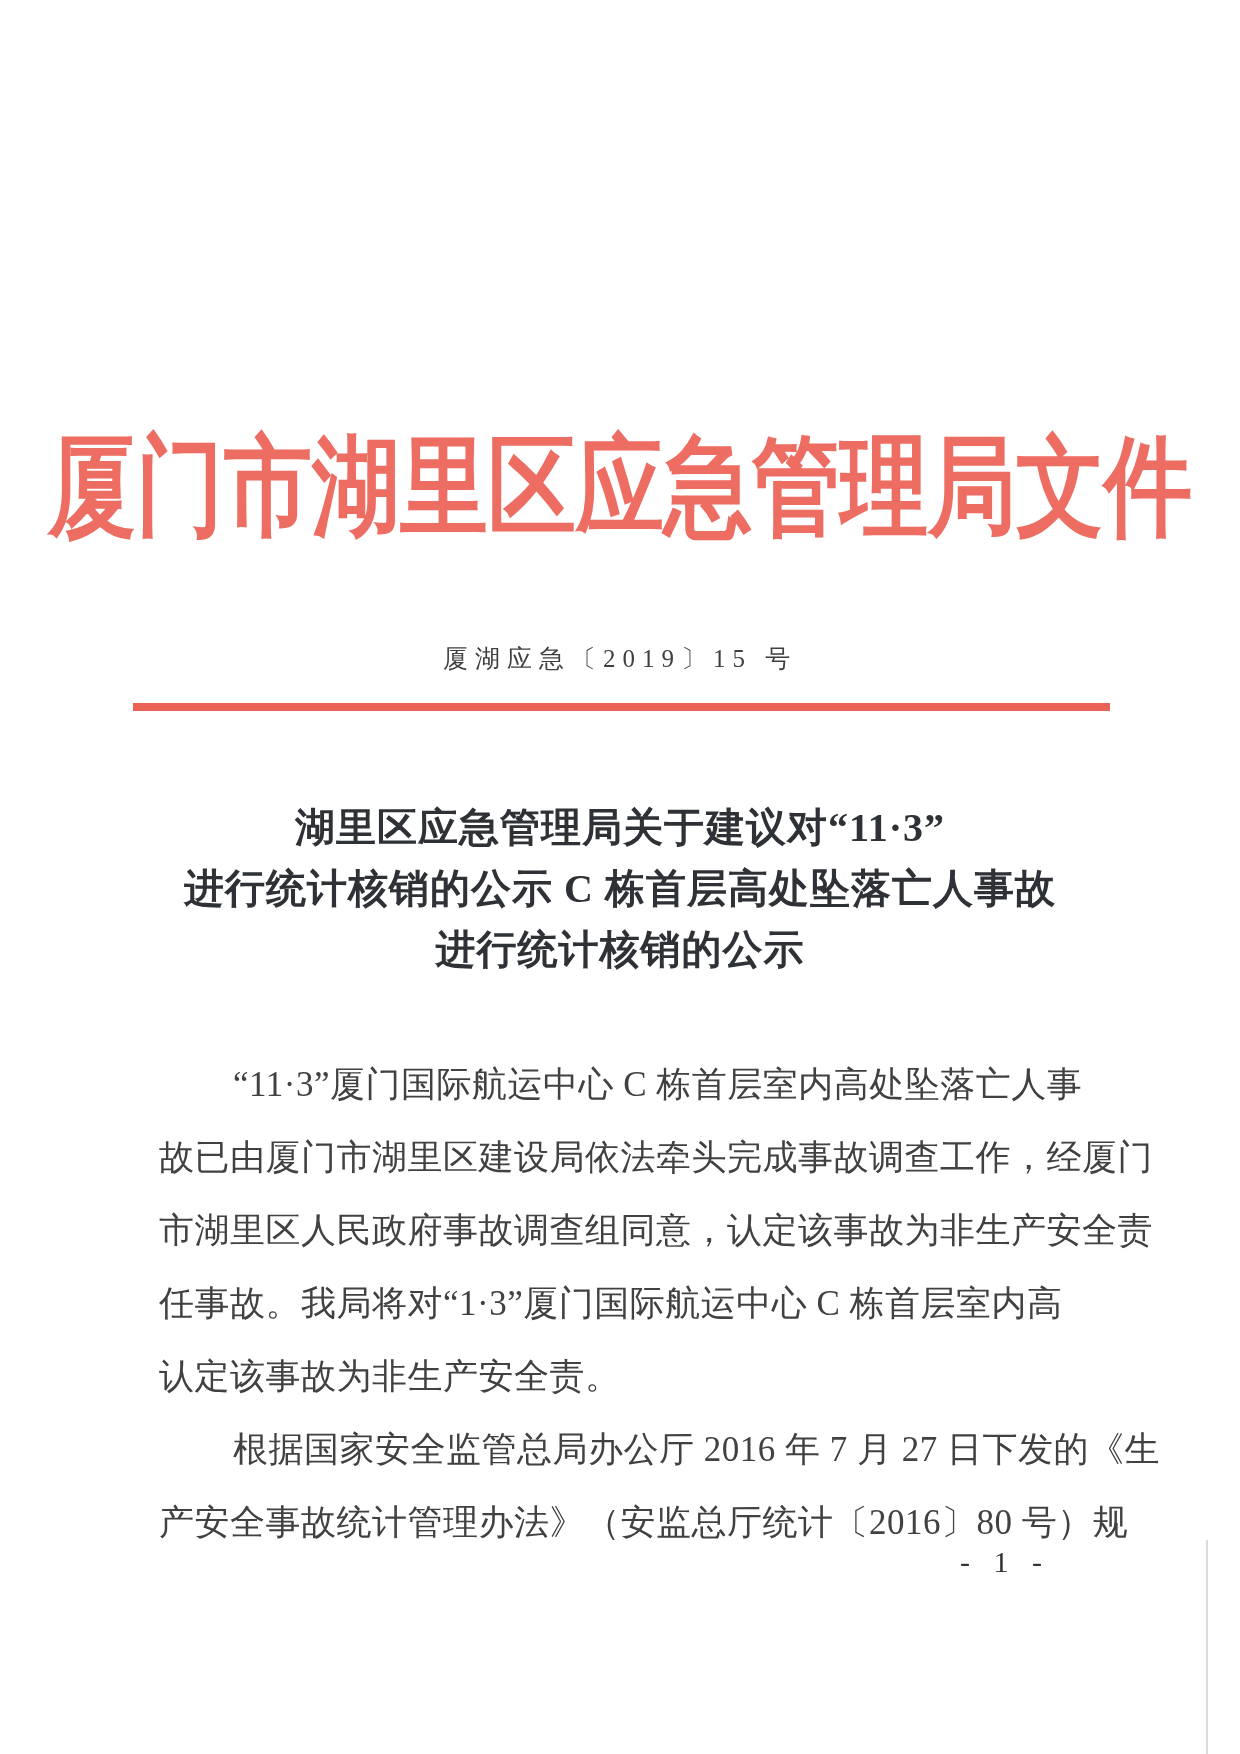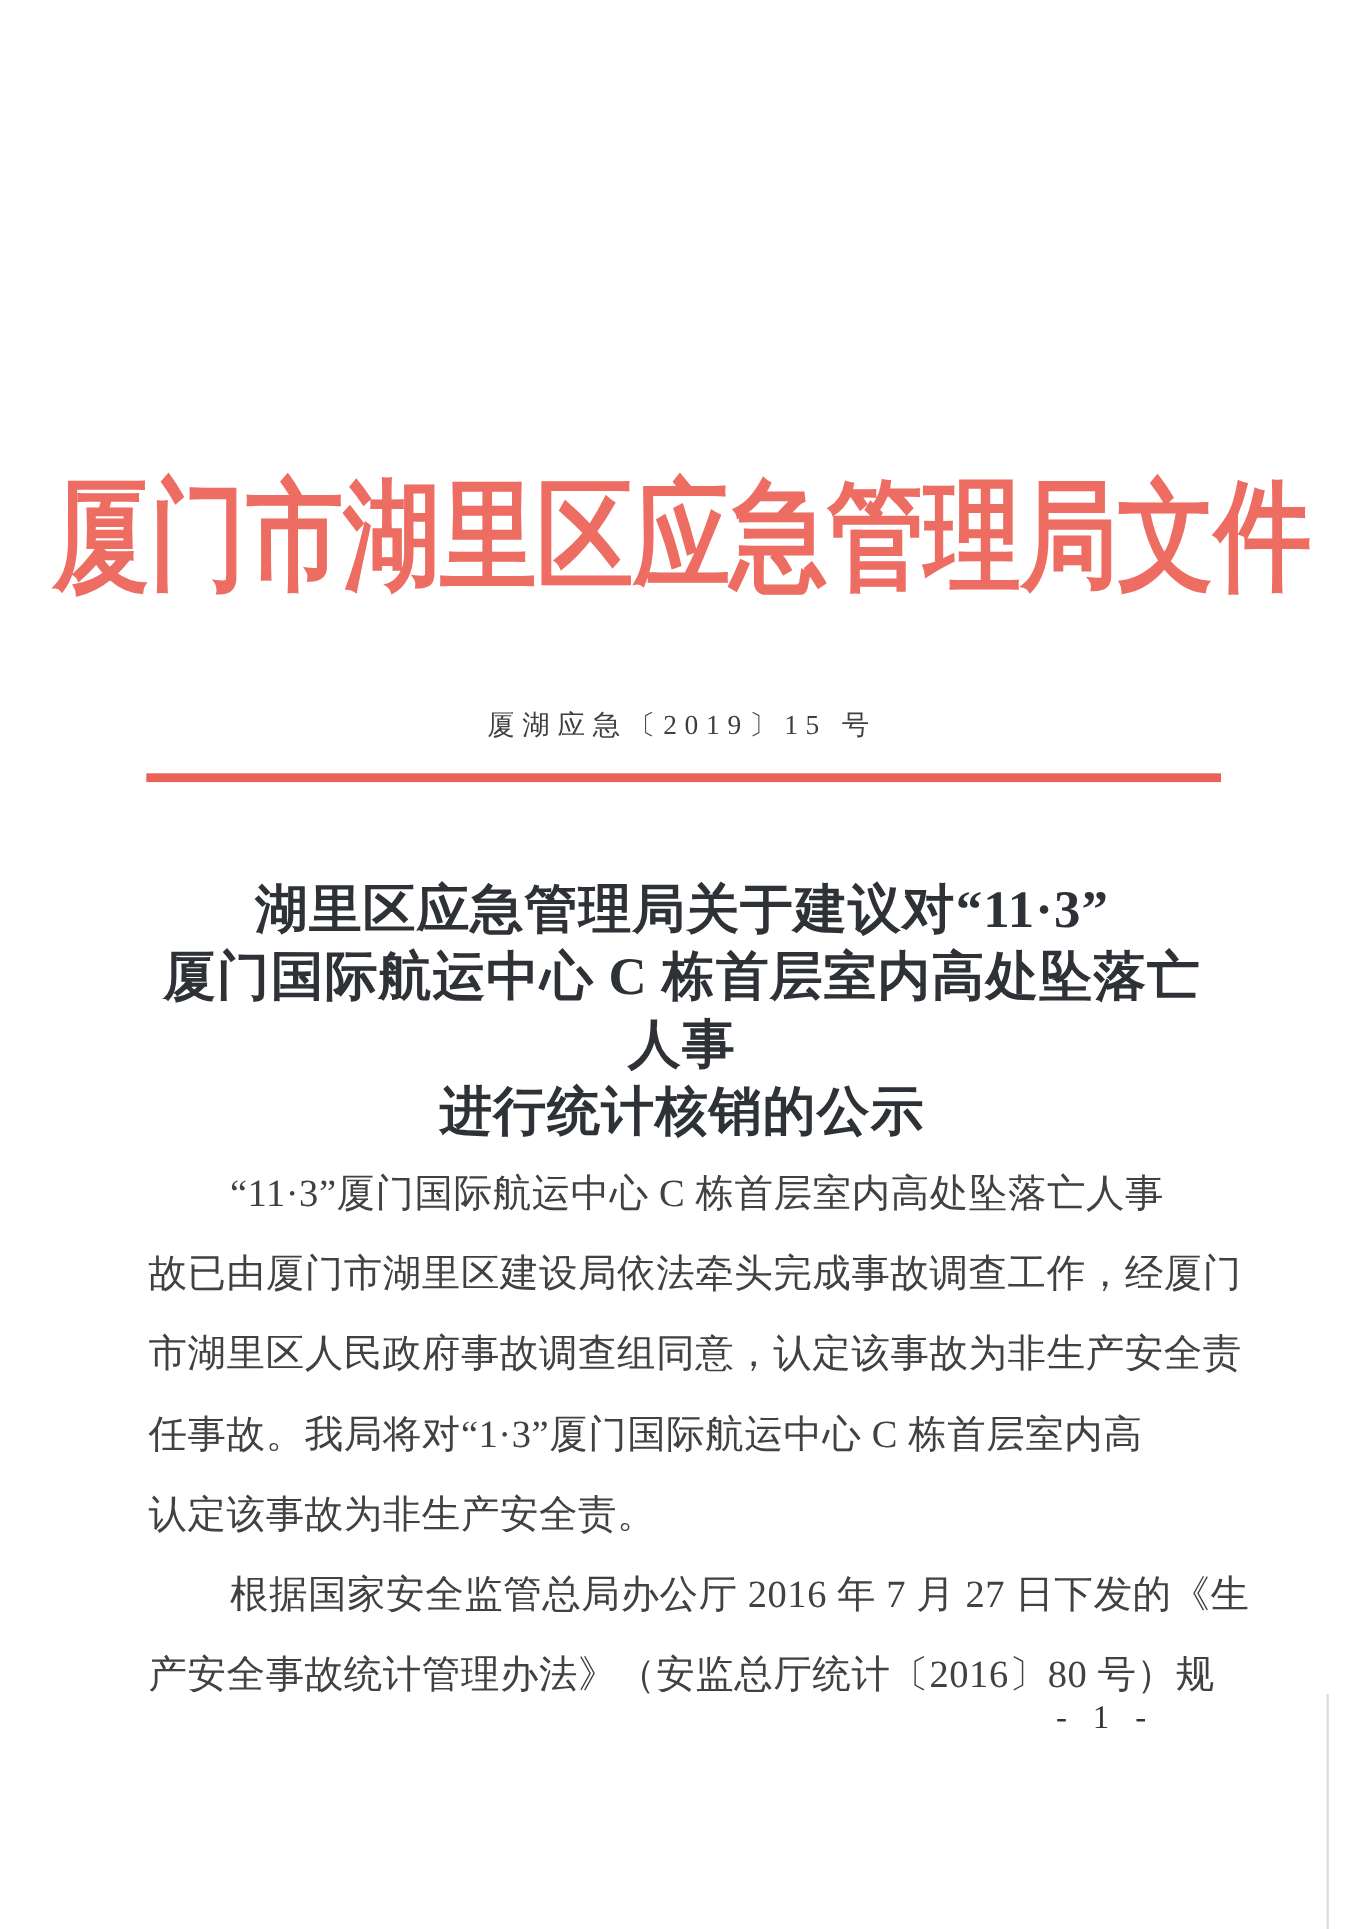--- a/index.html
+++ b/index.html
@@ -55,37 +55,37 @@
     background: #ea6156;
     border: none;
   }
   .doc-title {
     position: absolute;
     top: 797px;
     left: 134px;
     width: 972px;
     text-align: center;
     color: #2e3236;
-    font-size: 48px;
+    font-size: 40px;
     font-weight: 700;
     line-height: 61px;
     letter-spacing: 1px;
   }
   .body-text {
     position: absolute;
     top: 1048px;
     left: 135px;
     width: 976px;
     color: #414141;
     font-size: 35px;
     line-height: 73px;
     letter-spacing: 0.5px;
     white-space: nowrap;
   }
-  .body-line { height: 73px; }
+  .body-line { height: 73px; margin-left: 24px; }
   .body-line.indent { text-indent: 74px; }
   .page-number {
     position: absolute;
     top: 1545px;
     right: 190px;
     color: #333333;
     font-size: 30px;
     letter-spacing: 8px;
     white-space: nowrap;
   }
@@ -96,21 +96,21 @@
 <div class="page">
 
   <div class="header-title">厦门市湖里区应急管理局文件</div>
 
   <div class="doc-number">厦湖应急〔2019〕15 号</div>
 
   <div class="red-divider"></div>
 
   <div class="doc-title">
     <div>湖里区应急管理局关于建议对“11·3”</div>
-    <div>厦门国际航运中心 C 栋首层室内高处坠落亡人事</div>
+    <div>进行统计核销的公示 C 栋首层高处坠落亡人事故</div>
     <div>进行统计核销的公示</div>
   </div>
 
   <div class="body-text">
     <div class="body-line indent">“11·3”厦门国际航运中心 C 栋首层室内高处坠落亡人事</div>
     <div class="body-line">故已由厦门市湖里区建设局依法牵头完成事故调查工作，经厦门</div>
     <div class="body-line">市湖里区人民政府事故调查组同意，认定该事故为非生产安全责</div>
     <div class="body-line">任事故。我局将对“1·3”厦门国际航运中心 C 栋首层室内高</div>
     <div class="body-line">认定该事故为非生产安全责。</div>
     <div class="body-line indent">根据国家安全监管总局办公厅 2016 年 7 月 27 日下发的《生</div>

